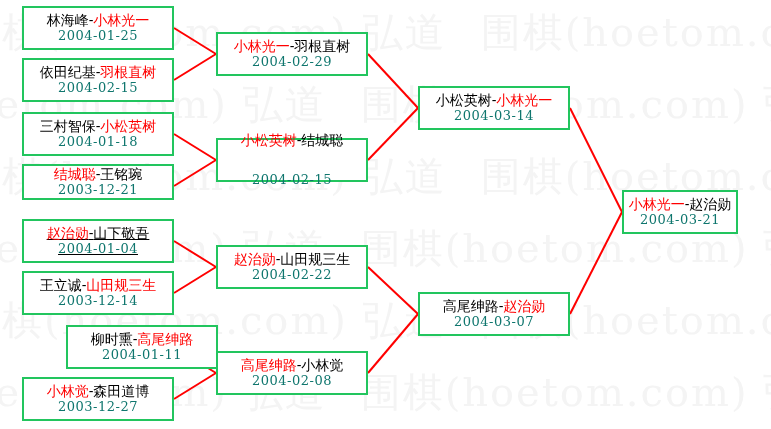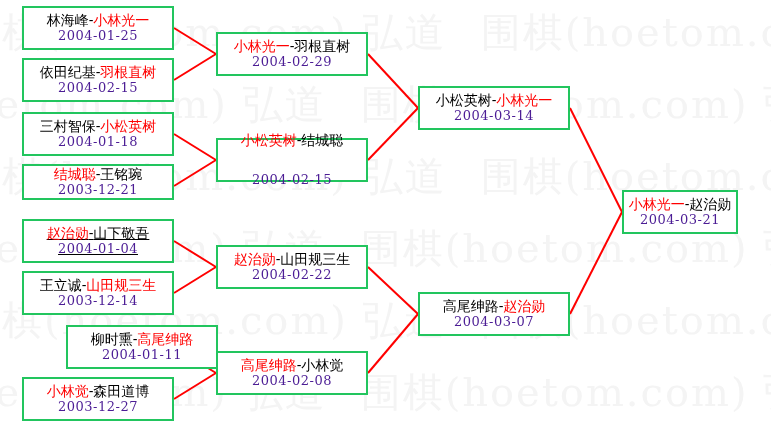--- a/index.html
+++ b/index.html
@@ -63,21 +63,21 @@
     line-height: 1.15;
     white-space: nowrap;
     color: #000000;
   }
   .match-players .loser { color: #000000; }
   .match-players .winner { color: #ff0000; }
   .match-players .dash { color: #000000; }
   .match-date {
     font-size: 13px;
     line-height: 1.15;
-    color: #4c1d95;
+    color: #0f766e;
     letter-spacing: 0.5px;
     font-family: "DejaVu Serif", "Liberation Serif", serif;
     text-align: center;
   }
 </style>
 </head>
 <body>
 
 <div id="stage">
 

